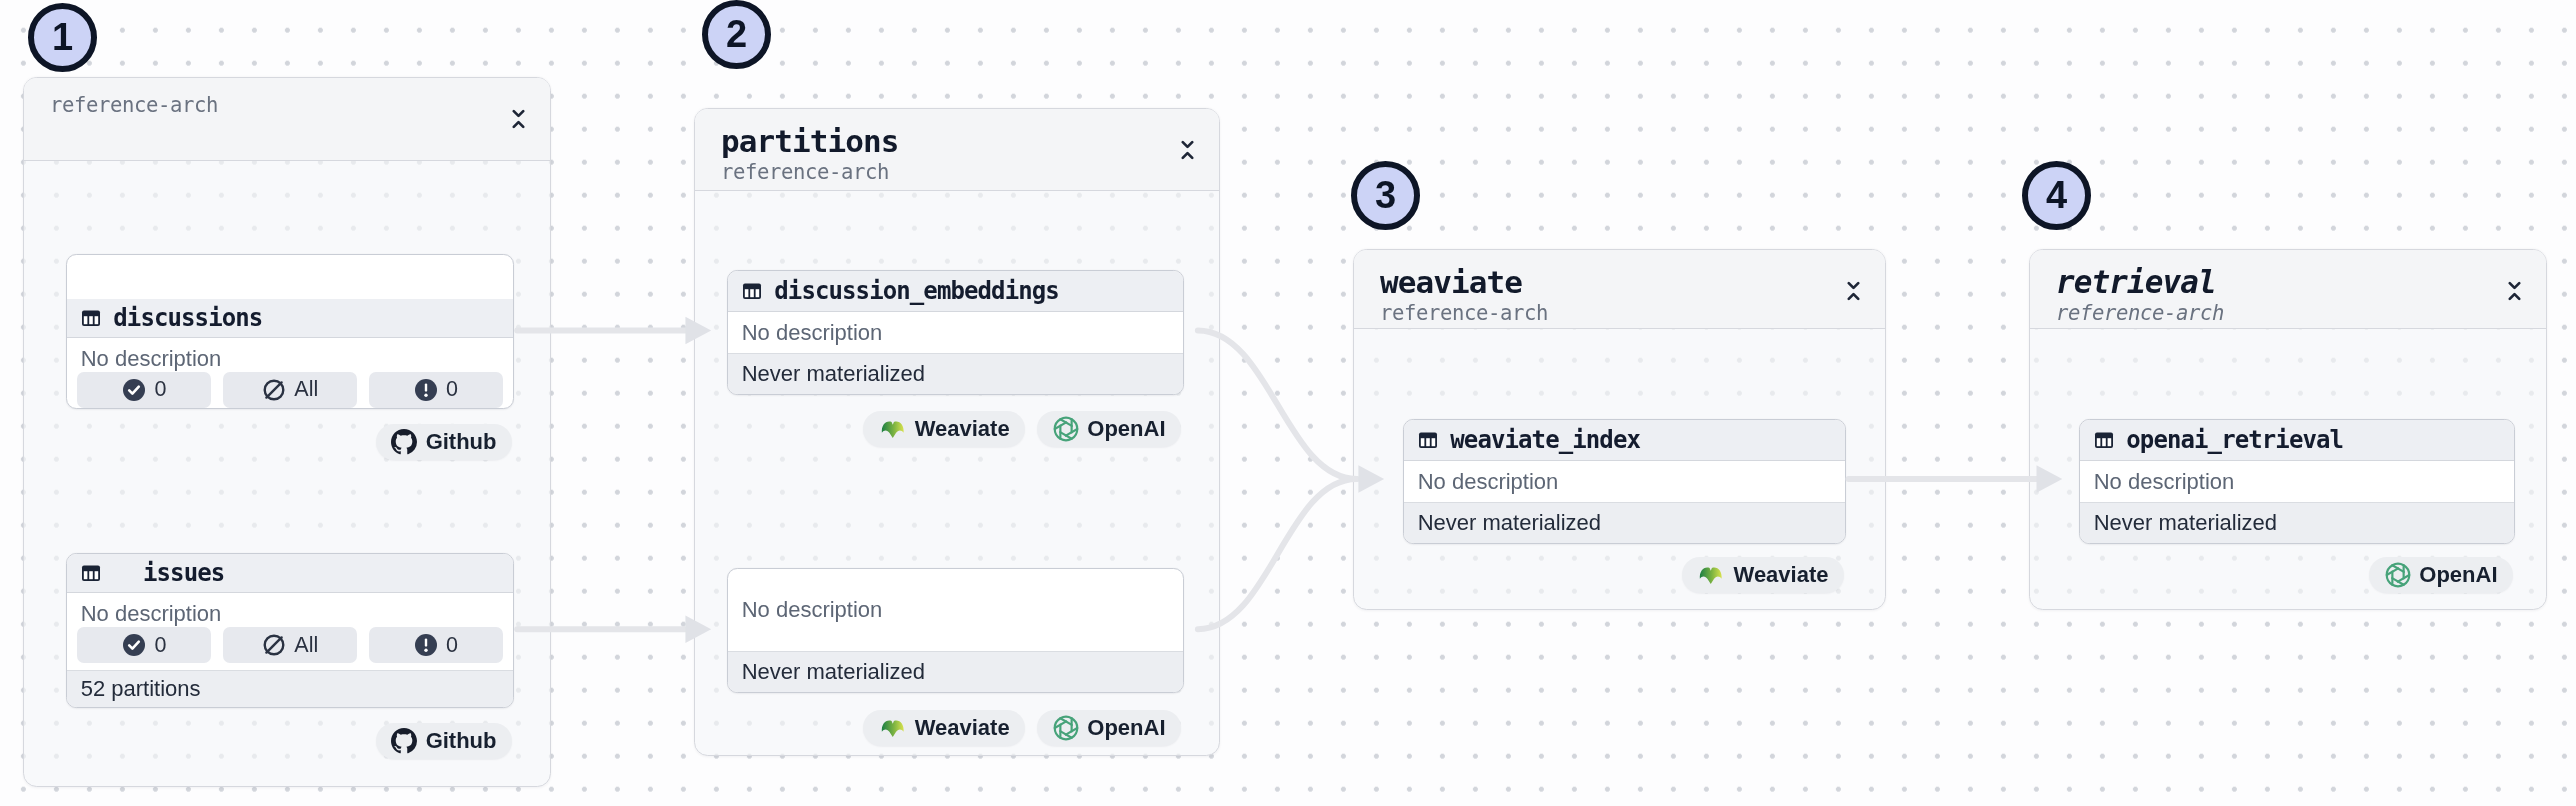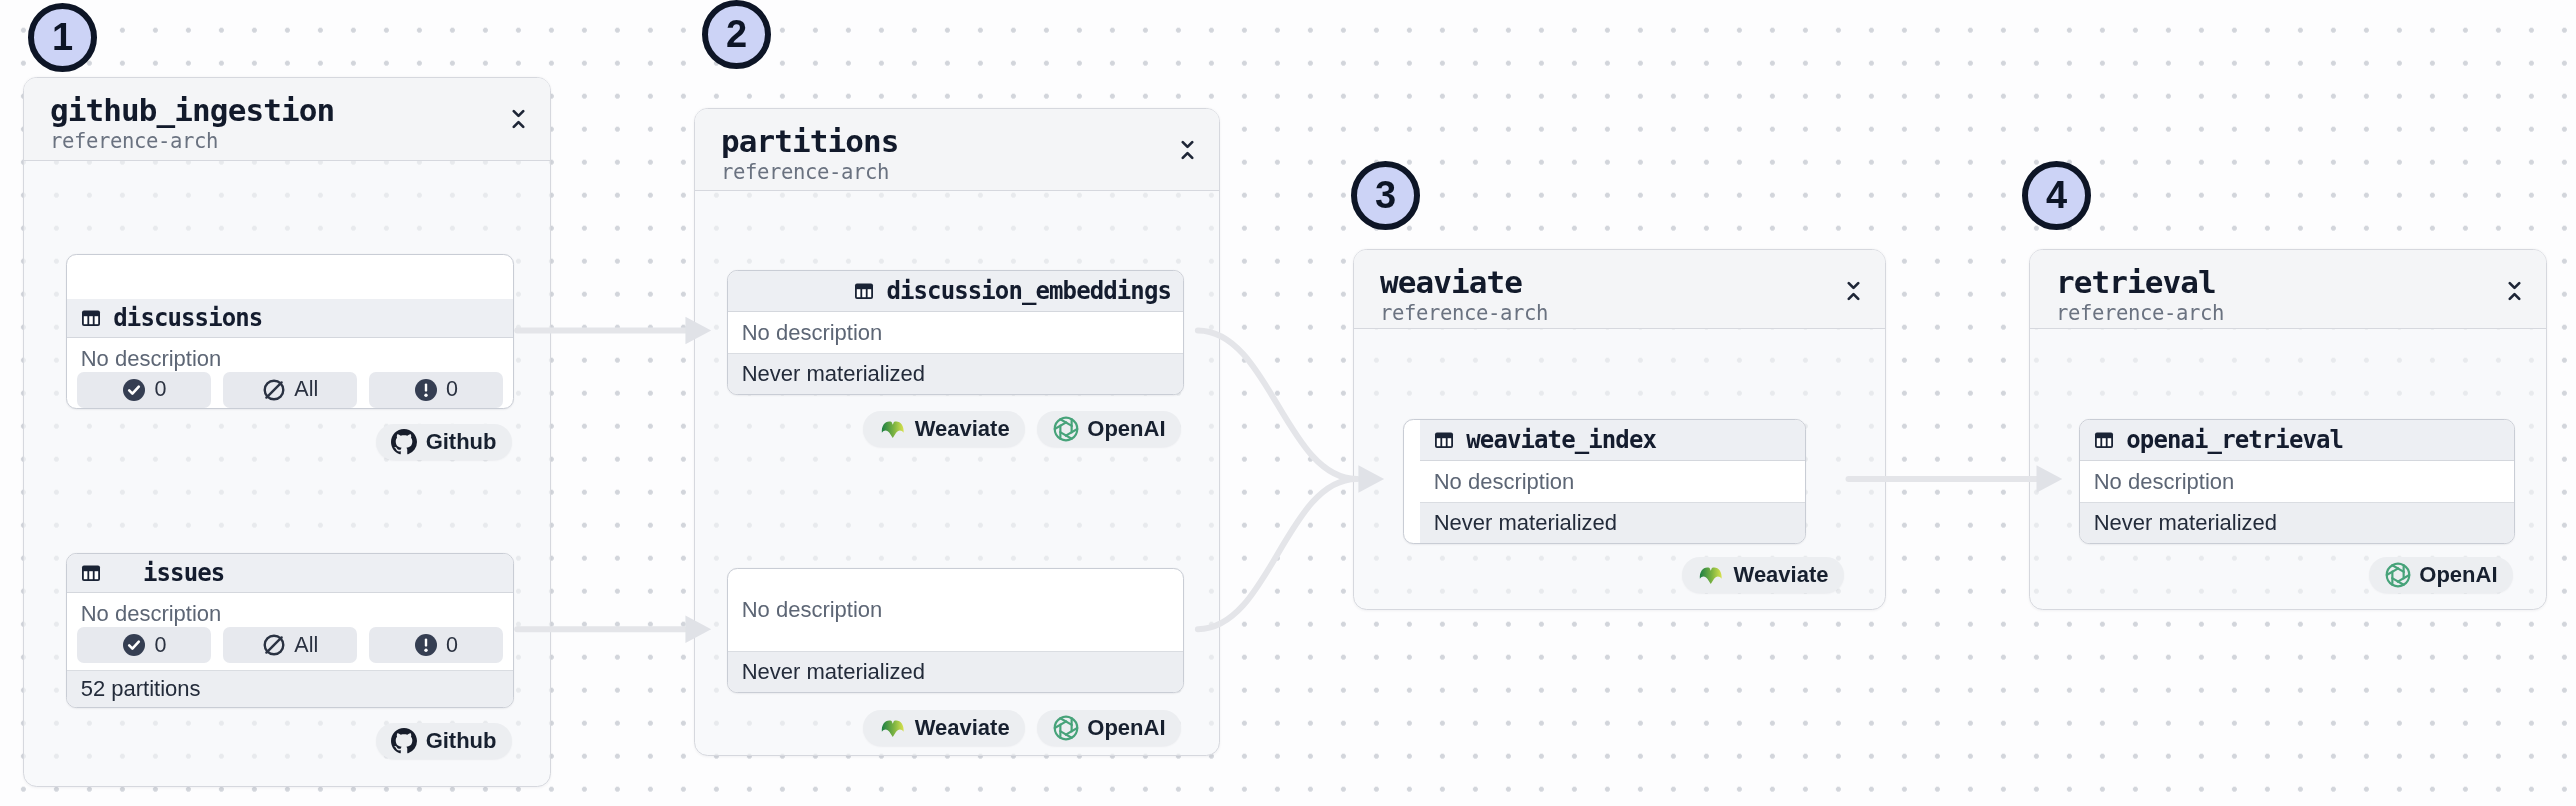--- a/index.html
+++ b/index.html
@@ -131,21 +131,20 @@
         <path d="M6 26 L12 20 L18 26"></path>
       </g>
     </symbol>
   </defs>
 </svg>
 
 <div class="canvas">
 
   <div class="group" style="left:23px;top:77px;width:528px;height:710px;">
     <div class="group-header" style="height:83px;">
-      <div class="group-title">github_ingestion</div>
       <div class="group-subtitle">reference-arch</div>
       <button class="collapse-btn">
         <svg class="icon" width="19" height="26" viewBox="0 0 22 30">
             <use href="#i-collapse"></use>
           </svg>
       </button>
     </div>
 
     <div class="card" style="left:42px;top:176px;width:448px;height:155px;">
       <div class="card-header" style="height:38px;margin-top:44px;">
@@ -235,21 +234,21 @@
       <div class="group-title">partitions</div>
       <div class="group-subtitle">reference-arch</div>
       <button class="collapse-btn">
         <svg class="icon" width="19" height="26" viewBox="0 0 22 30">
             <use href="#i-collapse"></use>
           </svg>
       </button>
     </div>
 
     <div class="card" style="left:32px;top:161px;width:457px;height:125px;">
-      <div class="card-header" style="height:40px;justify-content:flex-end;">
+      <div class="card-header" style="height:40px;">
         <svg class="icon" width="24" height="24" viewBox="0 0 28 28">
             <use href="#i-table"></use>
           </svg>
         <span class="card-name">discussion_embeddings</span>
       </div>
       <div class="card-desc" style="flex:1;">No description</div>
       <div class="card-footer" style="height:40px;">Never materialized</div>
     </div>
     <div class="badge-row" style="right:38px;top:302px;">
       <div class="badge">
@@ -290,42 +289,42 @@
     <div class="group-header" style="height:79px;">
       <div class="group-title">weaviate</div>
       <div class="group-subtitle">reference-arch</div>
       <button class="collapse-btn">
         <svg class="icon" width="19" height="26" viewBox="0 0 22 30">
             <use href="#i-collapse"></use>
           </svg>
       </button>
     </div>
 
-    <div class="card" style="left:49px;top:169px;width:403px;height:125px;padding-left:16px;">
+    <div class="card" style="left:49px;top:169px;width:443px;height:125px;">
       <div class="card-header" style="height:40px;">
         <svg class="icon" width="24" height="24" viewBox="0 0 28 28">
             <use href="#i-table"></use>
           </svg>
         <span class="card-name">weaviate_index</span>
       </div>
       <div class="card-desc" style="flex:1;">No description</div>
       <div class="card-footer" style="height:40px;">Never materialized</div>
     </div>
     <div class="badge-row" style="right:41px;top:307px;">
       <div class="badge">
         <svg class="icon" width="27.5" height="27.5" viewBox="0 0 32 32">
             <use href="#i-weaviate"></use>
           </svg>
         <span>Weaviate</span>
       </div>
     </div>
   </div>
 
   <div class="group" style="left:2029px;top:249px;width:518px;height:361px;">
-    <div class="group-header" style="height:79px;">
+    <div class="group-header" style="height:79px;font-style:italic;">
       <div class="group-title">retrieval</div>
       <div class="group-subtitle">reference-arch</div>
       <button class="collapse-btn">
         <svg class="icon" width="19" height="26" viewBox="0 0 22 30">
             <use href="#i-collapse"></use>
           </svg>
       </button>
     </div>
 
     <div class="card" style="left:49px;top:169px;width:436px;height:125px;">

